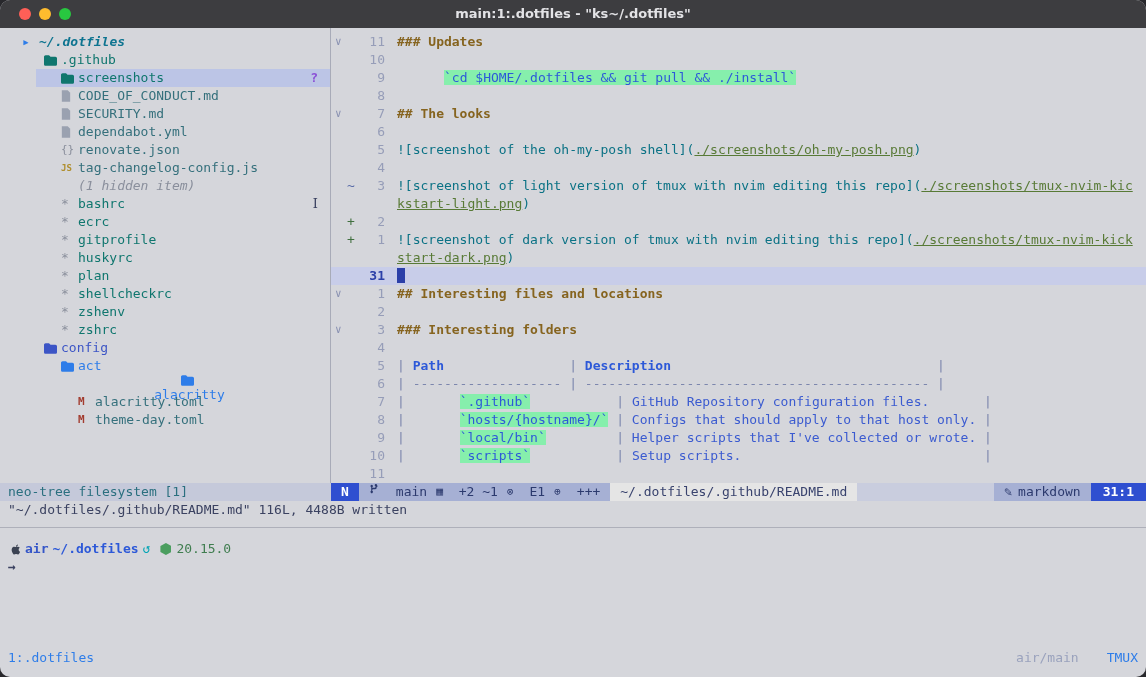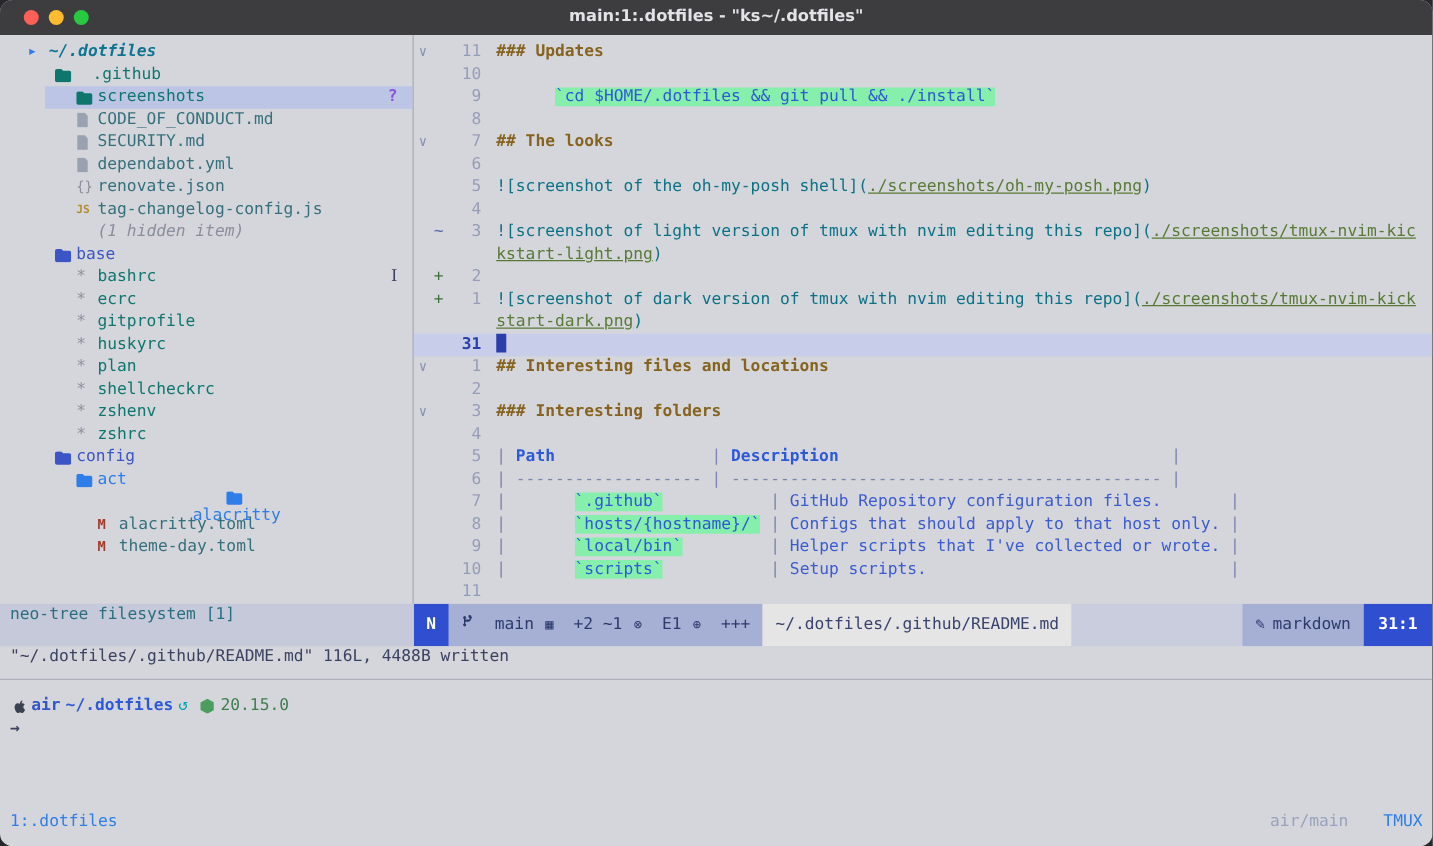--- a/index.html
+++ b/index.html
@@ -39,21 +39,21 @@
   .curnum{color:#2b3fa8;font-weight:bold;}
   .ln-text{width:740px;flex:none;white-space:pre-wrap;word-break:break-all;color:#3760bf;}
   .cursor{display:inline-block;width:8px;height:15px;background:#2b3fa8;vertical-align:-3px;}
   .sg-h{color:#86641f;font-weight:bold;}
   .sg-cd{background:#86efac;color:#2d59d8;margin-left:47px;}
   .sg-lk{color:#0b7285;}
   .sg-url{color:#587a36;text-decoration:underline;}
   .sg-pp{color:#7c86ad;} .sg-da{color:#7c86ad;}
   .sg-th{color:#2d59d8;font-weight:bold;} .sg-td{color:#3b5bd0;} .sg-pl{color:#3760bf;}
   
-  .statusrow{height:34px;flex:none;display:flex;}
+  .statusrow{height:18px;flex:none;display:flex;}
   .tree-status{width:331px;flex:none;box-sizing:border-box;background:#c5c9da;color:#2a6f7f;padding-left:8px;white-space:pre;}
   .lualine{flex:1;display:flex;background:#c9cdde;overflow:hidden;}
   .seg{display:flex;align-items:center;white-space:pre;}
   .seg-mode{background:#2f4fd0;color:#fff;font-weight:bold;padding:0 10px;}
   .seg-git{background:#a6b0d4;color:#2c3a6e;padding:0 10px;gap:9px;}
   .seg-git .slicon{font-size:11px;}
   .seg-file{background:#e5e5e5;color:#39436e;padding:0 10px;}
   .seg-spacer{flex:1;}
   .seg-ft{background:#a6b0d4;color:#2c3a6e;padding:0 10px;gap:6px;}
   .seg-pos{background:#2f4fd0;color:#fff;font-weight:bold;padding:0 12px;}
@@ -89,41 +89,38 @@
       <span class="tl-close"></span>
       <span class="tl-min"></span>
       <span class="tl-zoom"></span>
     </div>
     <div class="title">main:1:.dotfiles - "ks~/.dotfiles"</div>
   </div>
 
   <div class="nvim-main">
     <div class="sidebar">
         <div class="trow t-root" style="padding-left: 22px;"><span class="ic arrow">▸</span><span class="lbl">~/.dotfiles</span><span class="flexsp"></span></div>
-        <div class="trow t-dir" style="padding-left: 44px; gap: 13px;"><span class="ic"><svg width="13" height="11" viewBox="0 0 16 13">
+        <div class="trow t-dir" style="padding-left: 44px;"><span class="ic"><svg width="13" height="11" viewBox="0 0 16 13">
               <path d="M0 2c0-1.1.9-2 2-2h4.2L8 1.8h6c1.1 0 2 .9 2 2V11c0 1.1-.9 2-2 2H2c-1.1 0-2-.9-2-2V2z" fill="currentColor"></path>
             </svg></span><span class="lbl">.github</span><span class="flexsp"></span></div>
         <div class="trow t-dir sel" style="padding-left: 61px;"><span class="ic"><svg width="13" height="11" viewBox="0 0 16 13">
               <path d="M0 2c0-1.1.9-2 2-2h4.2L8 1.8h6c1.1 0 2 .9 2 2V11c0 1.1-.9 2-2 2H2c-1.1 0-2-.9-2-2V2z" fill="currentColor"></path>
             </svg></span><span class="lbl">screenshots</span><span class="flexsp"></span><span class="badge b-purple">?</span></div>
         <div class="trow t-file" style="padding-left: 61px;"><span class="ic"><svg width="10" height="12" viewBox="0 0 12 14">
               <path d="M1 0h7l3 3v11H1z" fill="#9aa1b0"></path>
             </svg></span><span class="lbl">CODE_OF_CONDUCT.md</span><span class="flexsp"></span></div>
         <div class="trow t-file" style="padding-left: 61px;"><span class="ic"><svg width="10" height="12" viewBox="0 0 12 14">
               <path d="M1 0h7l3 3v11H1z" fill="#9aa1b0"></path>
             </svg></span><span class="lbl">SECURITY.md</span><span class="flexsp"></span></div>
         <div class="trow t-file" style="padding-left: 61px;"><span class="ic"><svg width="10" height="12" viewBox="0 0 12 14">
               <path d="M1 0h7l3 3v11H1z" fill="#9aa1b0"></path>
             </svg></span><span class="lbl">dependabot.yml</span><span class="flexsp"></span></div>
         <div class="trow t-file" style="padding-left: 61px;"><span class="ic braces">{}</span><span class="lbl">renovate.json</span><span class="flexsp"></span></div>
         <div class="trow t-file" style="padding-left: 61px;"><span class="ic jsb">JS</span><span class="lbl">tag-changelog-config.js</span><span class="flexsp"></span></div>
         <div class="trow t-hidden" style="padding-left: 61px;"><span class="ic"></span><span class="lbl">(1 hidden item)</span><span class="flexsp"></span></div>
-        <div class="trow t-dirblue" style="padding-left: 44px;"><span class="ic"><svg width="13" height="11" viewBox="0 0 16 13">
-              <path d="M0 2c0-1.1.9-2 2-2h4.2L8 1.8h6c1.1 0 2 .9 2 2V11c0 1.1-.9 2-2 2H2c-1.1 0-2-.9-2-2V2z" fill="currentColor"></path>
-            </svg></span><span class="lbl">base</span><span class="flexsp"></span></div>
         <div class="trow t-dot" style="padding-left: 61px;"><span class="ic star">*</span><span class="lbl">bashrc</span><span class="flexsp"></span><span class="badge b-cursor">I</span></div>
         <div class="trow t-dot" style="padding-left: 61px;"><span class="ic star">*</span><span class="lbl">ecrc</span><span class="flexsp"></span></div>
         <div class="trow t-dot" style="padding-left: 61px;"><span class="ic star">*</span><span class="lbl">gitprofile</span><span class="flexsp"></span></div>
         <div class="trow t-dot" style="padding-left: 61px;"><span class="ic star">*</span><span class="lbl">huskyrc</span><span class="flexsp"></span></div>
         <div class="trow t-dot" style="padding-left: 61px;"><span class="ic star">*</span><span class="lbl">plan</span><span class="flexsp"></span></div>
         <div class="trow t-dot" style="padding-left: 61px;"><span class="ic star">*</span><span class="lbl">shellcheckrc</span><span class="flexsp"></span></div>
         <div class="trow t-dot" style="padding-left: 61px;"><span class="ic star">*</span><span class="lbl">zshenv</span><span class="flexsp"></span></div>
         <div class="trow t-dot" style="padding-left: 61px;"><span class="ic star">*</span><span class="lbl">zshrc</span><span class="flexsp"></span></div>
         <div class="trow t-dirblue" style="padding-left: 44px;"><span class="ic"><svg width="13" height="11" viewBox="0 0 16 13">
               <path d="M0 2c0-1.1.9-2 2-2h4.2L8 1.8h6c1.1 0 2 .9 2 2V11c0 1.1-.9 2-2 2H2c-1.1 0-2-.9-2-2V2z" fill="currentColor"></path>

